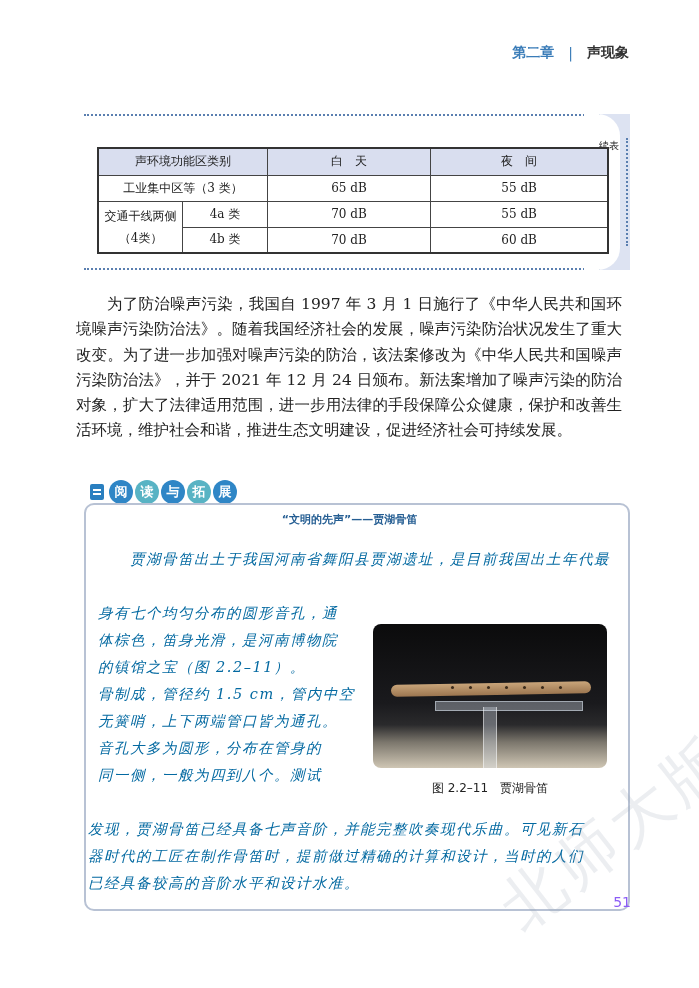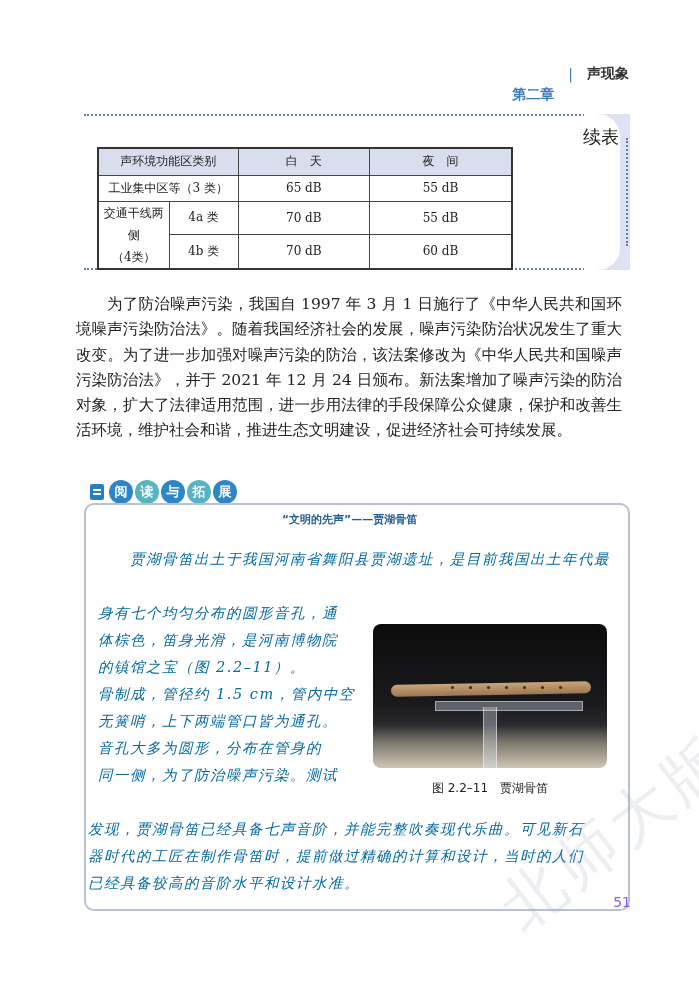--- a/index.html
+++ b/index.html
@@ -1,34 +1,34 @@
 <!DOCTYPE html>
 <html><head>
   <meta charset="utf-8">
   <style>
     * { margin: 0; padding: 0; box-sizing: border-box; }
     html, body { width: 699px; height: 988px; background: #ffffff; overflow: hidden; }
     body { position: relative; font-family: "DejaVu Serif", "Liberation Serif", serif; color: #222; }
 
     .header { position: absolute; top: 44px; right: 70px; display: flex; align-items: center; font-family: "DejaVu Sans", "Liberation Sans", sans-serif; font-size: 14px; font-weight: bold; }
-    .header .chapter { color: #3a7cb8; margin-top: 42px; }
+    .header .chapter { color: #3a7cb8; }
     .header .sep { color: #3a7cb8; margin: 0 14px; font-weight: normal; }
     .header .title { color: #333; }
 
     .table-box { position: absolute; top: 114px; left: 84px; width: 546px; height: 156px; }
     .table-box .dots-top, .table-box .dots-bottom { position: absolute; left: 0; width: 520px; border-top: 2px dotted #5a7fb0; }
     .table-box .dots-top { top: 0; }
     .table-box .dots-bottom { bottom: 0; }
     .table-box .right-tab { position: absolute; right: 0; top: 0; width: 30px; height: 156px; background: #dde3f2; border-radius: 0 0 0 0; }
     .table-box .right-tab-inner { position: absolute; right: 10px; top: 0; width: 36px; height: 156px; background: #fff; border-radius: 0 22px 22px 0; }
     .table-box .dots-right { position: absolute; right: 2px; top: 24px; height: 108px; border-left: 2px dotted #5a7fb0; }
 
-    .continued { position: absolute; top: 125px; right: 80px; font-size: 18px; color: #222; }
+    .continued { position: absolute; top: 139px; right: 80px; font-size: 10px; color: #222; }
 
-    table.std { position: absolute; top: 147px; left: 97px; width: 416px; border-collapse: collapse; font-size: 12px; }
+    table.std { position: absolute; top: 147px; left: 97px; width: 512px; border-collapse: collapse; font-size: 12px; }
     table.std td, table.std th { border: 1px solid #444; height: 26px; text-align: center; font-weight: normal; }
     table.std th { background: #d9deef; height: 27px; }
     table.std { border: 2px solid #333; }
 
     .para { position: absolute; left: 76px; width: 546px; font-size: 15.5px; line-height: 25.3px; text-align: justify; color: #222; }
     .para p { text-indent: 2em; }
 
     .read-banner { position: absolute; top: 480px; left: 90px; display: flex; align-items: center; gap: 2px; }
     .cal-icon { width: 14px; height: 16px; background: #2a7fc0; border-radius: 2px; position: relative; margin-right: 3px; }
     .cal-icon::before { content: ""; position: absolute; left: 3px; top: 5px; width: 8px; height: 2px; background: #fff; box-shadow: 0 4px 0 #fff; }
@@ -131,21 +131,21 @@
   <div>　　贾湖骨笛出土于我国河南省舞阳县贾湖遗址，是目前我国出土年代最</div>
 </div>
 
 <div class="read-text" style="top:600px; left:98px; width:262px;">
   <div>身有七个均匀分布的圆形音孔，通</div>
   <div>体棕色，笛身光滑，是河南博物院</div>
   <div>的镇馆之宝（图 2.2–11）。</div>
   <div>骨制成，管径约 1.5 cm，管内中空</div>
   <div>无簧哨，上下两端管口皆为通孔。</div>
   <div>音孔大多为圆形，分布在管身的</div>
-  <div>同一侧，为了防治噪声污染。测试</div>
+  <div>同一侧，一般为四到八个。测试</div>
 </div>
 
 <div class="read-text" style="top:816px; left:88px; width:520px;">
   <div>发现，贾湖骨笛已经具备七声音阶，并能完整吹奏现代乐曲。可见新石</div>
   <div>器时代的工匠在制作骨笛时，提前做过精确的计算和设计，当时的人们</div>
   <div>已经具备较高的音阶水平和设计水准。</div>
 </div>
 
 <div class="photo">
   <div class="flute"></div>

